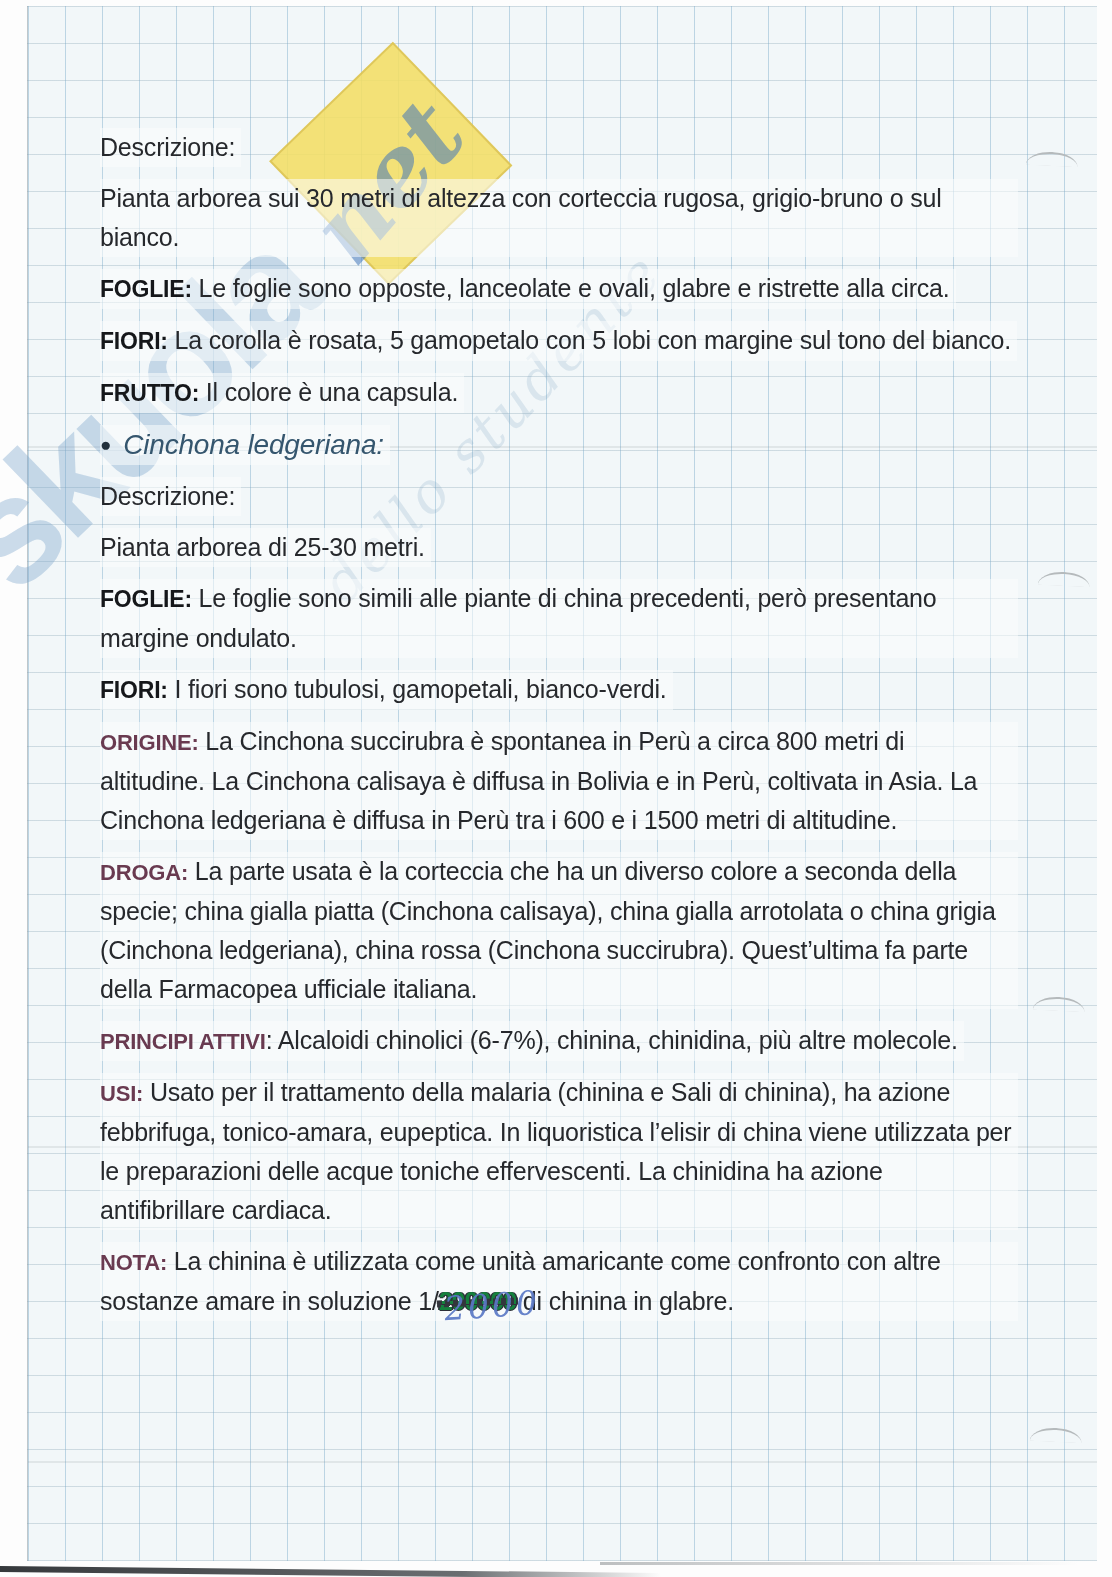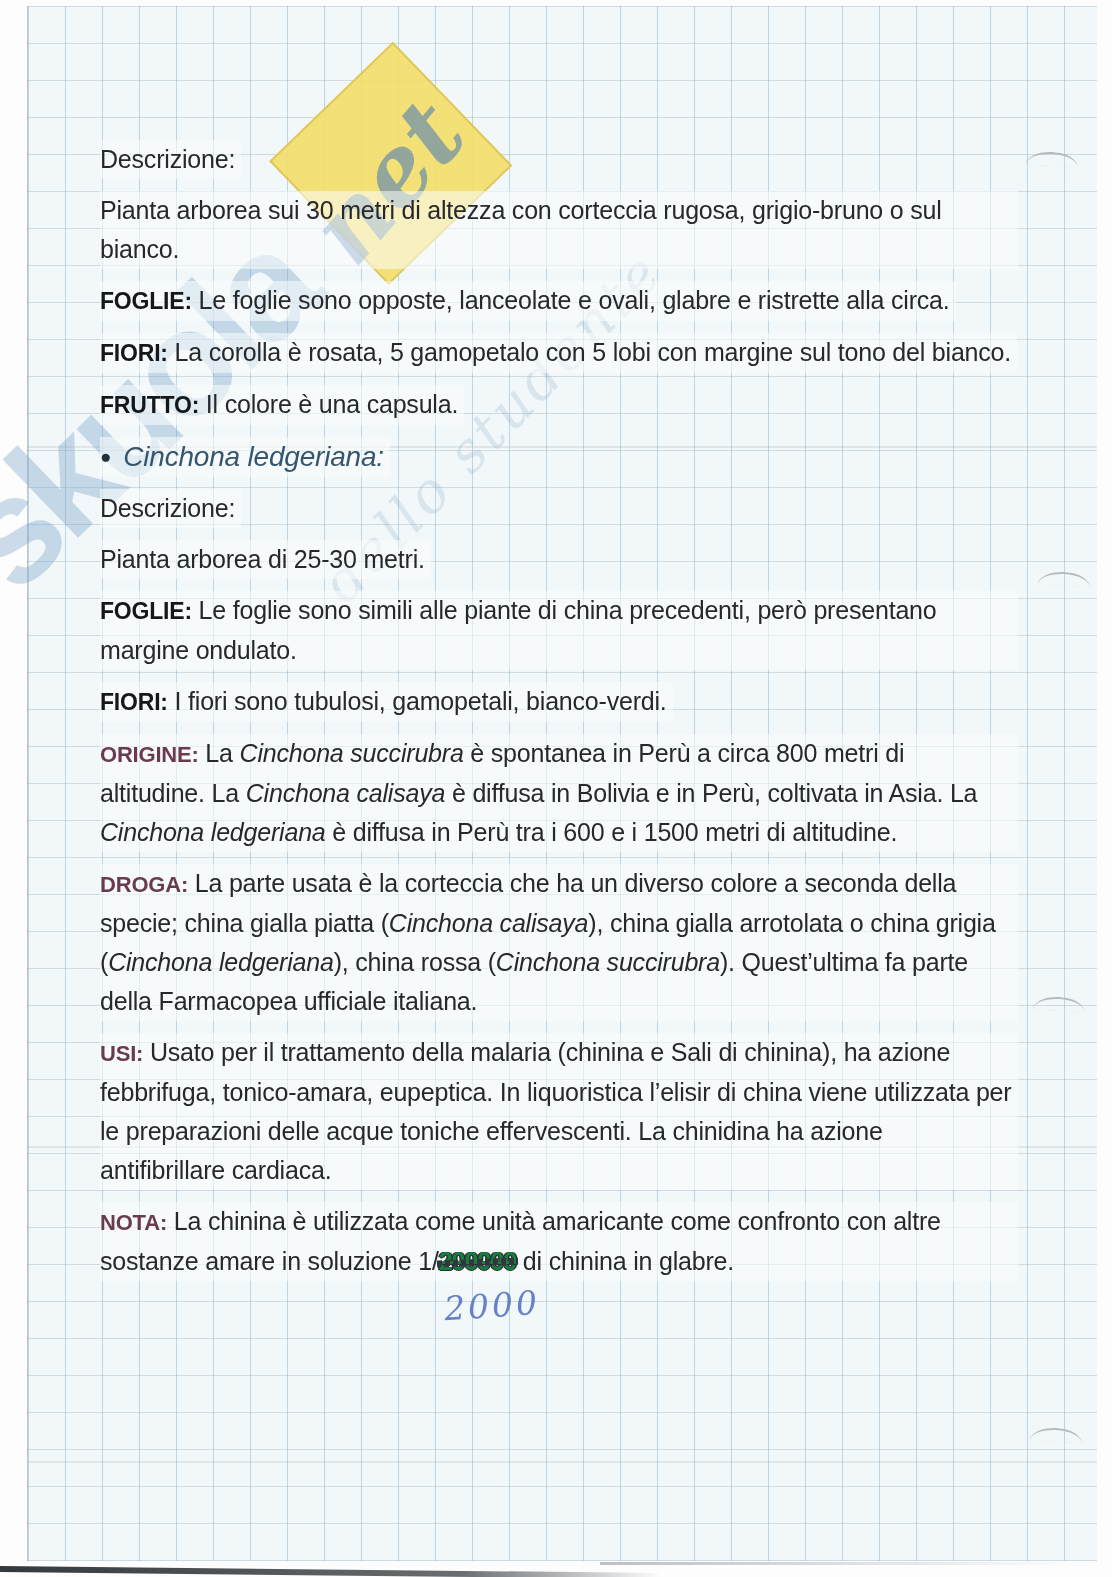--- a/index.html
+++ b/index.html
@@ -49,26 +49,26 @@
     font-family:"DejaVu Serif", serif;font-style:italic;
     font-size:56px;letter-spacing:4px;
     color:rgba(120,160,190,0.20);
     pointer-events:none;z-index:1;white-space:nowrap;
   }
   
   .page-text{
     position:absolute;left:100px;top:128px;width:918px;z-index:2;
     font-size:25px;line-height:39px;color:#26282c;letter-spacing:-0.2px;
   }
-  .line{margin:12px 0 12px 0;width:fit-content;max-width:918px;
+  .line{margin:0 0 12px 0;width:fit-content;max-width:918px;
     background:rgba(252,253,253,0.55);padding-right:6px;}
   .seg-body{}
   .seg-lead-black{font-weight:700;color:#15171a;font-size:23px;text-align:right;}
   .seg-lead-maroon{font-weight:700;color:#693a50;font-size:22px;}
-  .seg-italic{font-style:italic;}
+  .seg-italic{}
   .seg-bullet{font-size:19px;color:#23313c;margin-right:12px;vertical-align:3px;}
   .seg-species{font-style:italic;color:#35566e;font-size:28px;}
   .seg-scribbled{
     font-weight:700;color:#15803d;letter-spacing:-1px;position:relative;
     text-decoration:line-through;text-decoration-thickness:3px;
     text-shadow:1.5px 0 0 #2c2f38,-1.5px 0 0 #2c2f38,0 1px 0 #2c2f38;
   }
   .seg-scribbled::after{
     content:"";position:absolute;left:-2px;right:-2px;top:42%;height:7px;
     background:repeating-linear-gradient(97deg,#33363d 0 5px,transparent 5px 8px);
@@ -124,20 +124,21 @@
       <p class="line"><span class="seg-lead-black">FOGLIE:</span><span class="seg-body"> Le foglie sono opposte, lanceolate e ovali, glabre e ristrette alla circa.</span></p>
       <p class="line"><span class="seg-lead-black">FIORI:</span><span class="seg-body"> La corolla è rosata, 5 gamopetalo con 5 lobi con margine sul tono del bianco.</span></p>
       <p class="line"><span class="seg-lead-black">FRUTTO:</span><span class="seg-body"> Il colore è una capsula.</span></p>
       <p class="line"><span class="seg-bullet">●</span><span class="seg-species">Cinchona ledgeriana:</span></p>
       <p class="line"><span class="seg-body">Descrizione:</span></p>
       <p class="line"><span class="seg-body">Pianta arborea di 25-30 metri.</span></p>
       <p class="line"><span class="seg-lead-black">FOGLIE:</span><span class="seg-body"> Le foglie sono simili alle piante di china precedenti, però presentano margine ondulato.</span></p>
       <p class="line"><span class="seg-lead-black">FIORI:</span><span class="seg-body"> I fiori sono tubulosi, gamopetali, bianco-verdi.</span></p>
       <p class="line"><span class="seg-lead-maroon">ORIGINE:</span><span class="seg-body"> La </span><span class="seg-italic">Cinchona succirubra</span><span class="seg-body"> è spontanea in Perù a circa 800 metri di altitudine. La </span><span class="seg-italic">Cinchona calisaya</span><span class="seg-body"> è diffusa in Bolivia e in Perù, coltivata in Asia. La </span><span class="seg-italic">Cinchona ledgeriana</span><span class="seg-body"> è diffusa in Perù tra i 600 e i 1500 metri di altitudine.</span></p>
       <p class="line"><span class="seg-lead-maroon">DROGA:</span><span class="seg-body"> La parte usata è la corteccia che ha un diverso colore a seconda della specie; china gialla piatta (</span><span class="seg-italic">Cinchona calisaya</span><span class="seg-body">), china gialla arrotolata o china grigia (</span><span class="seg-italic">Cinchona ledgeriana</span><span class="seg-body">), china rossa (</span><span class="seg-italic">Cinchona succirubra</span><span class="seg-body">). Quest’ultima fa parte della Farmacopea ufficiale italiana.</span></p>
+      <p class="line"><span class="seg-lead-maroon">PRINCIPI ATTIVI</span><span class="seg-body">: Alcaloidi chinolici (6-7%), chinina, chinidina, più altre molecole.</span></p>
       <p class="line"><span class="seg-lead-maroon">USI:</span><span class="seg-body"> Usato per il trattamento della malaria (chinina e Sali di chinina), ha azione febbrifuga, tonico-amara, eupeptica. In liquoristica l’elisir di china viene utilizzata per le preparazioni delle acque toniche effervescenti. La chinidina ha azione antifibrillare cardiaca.</span></p>
       <p class="line"><span class="seg-lead-maroon">NOTA:</span><span class="seg-body"> La chinina è utilizzata come unità amaricante come confronto con altre sostanze amare in soluzione 1/</span><span class="seg-scribbled">200000</span><span class="seg-body"> di chinina in glabre.</span></p>
     </div>
 
   <div class="handwriting">2000</div>
 
   <div class="curl" style="left:1026px;top:152px"></div>
   <div class="curl" style="left:1038px;top:572px"></div>
   <div class="curl" style="left:1033px;top:997px"></div>
   <div class="curl" style="left:1030px;top:1428px"></div>

